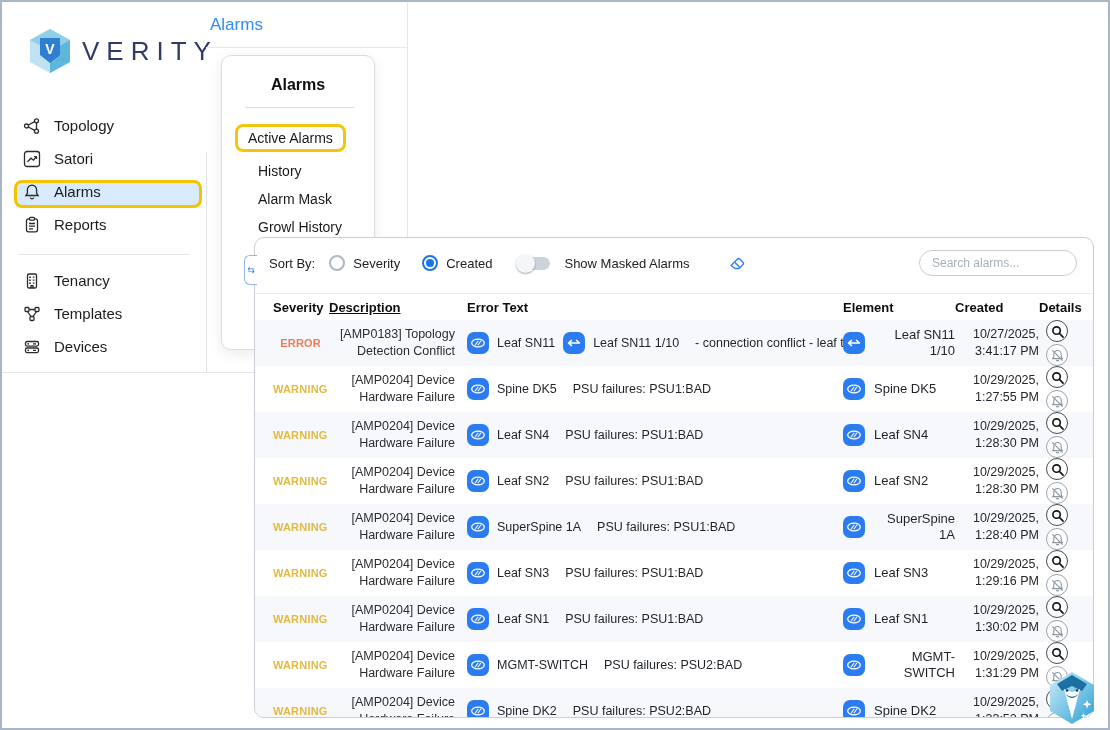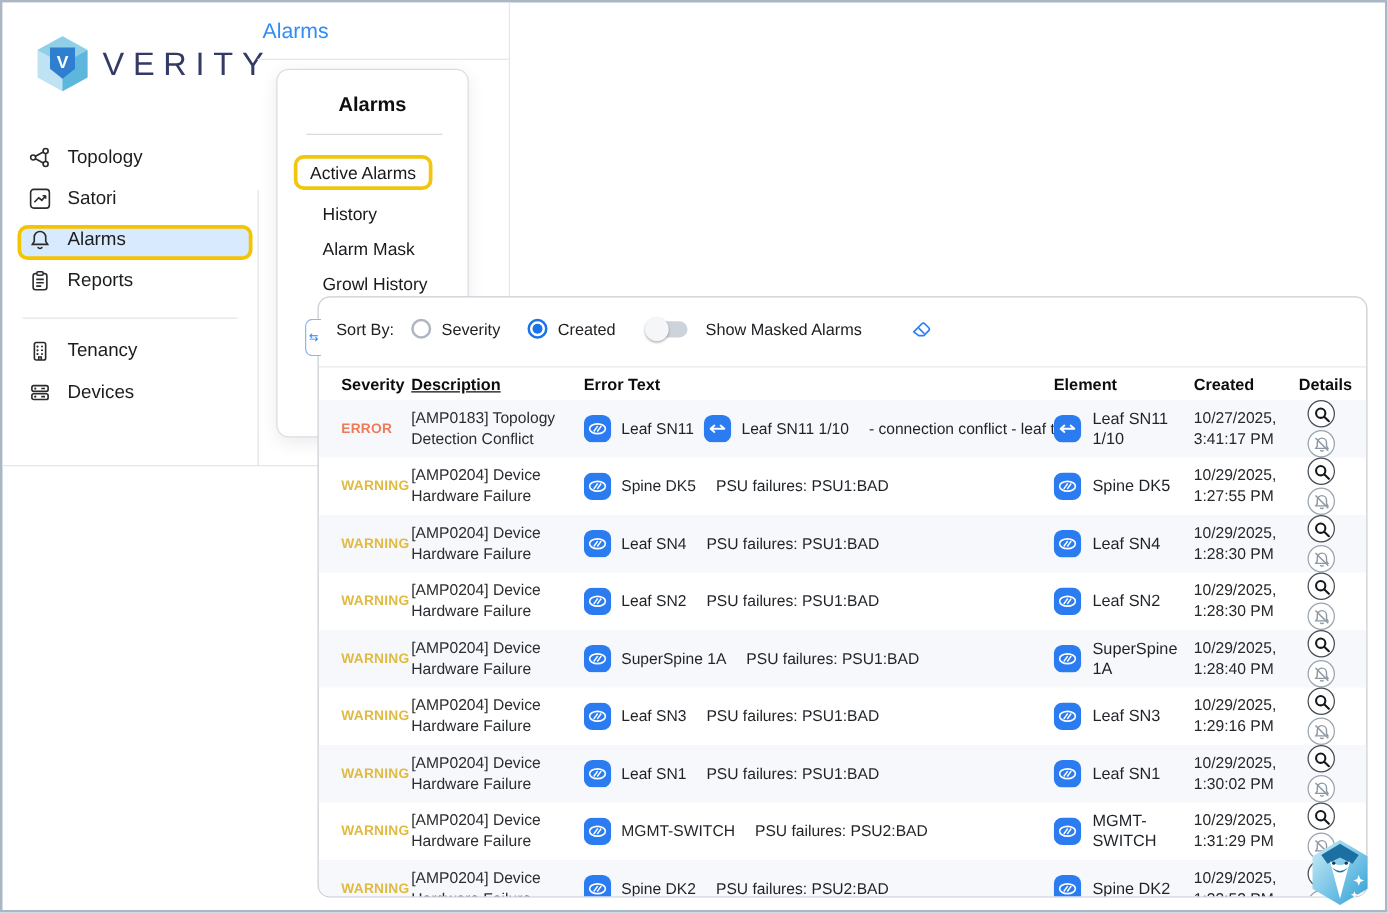--- a/index.html
+++ b/index.html
@@ -48,21 +48,21 @@
   .toggle .knob{position:absolute;left:-2px;top:-3px;width:19px;height:19px;border-radius:50%;background:#f5f6f8;
     box-shadow:0 1px 2px rgba(0,0,0,.35);}
   .toggle-label{margin-right:40px;}
   .eraser-btn{background:none;border:none;padding:0;cursor:pointer;display:flex;}
   .search{position:absolute;right:16px;top:12px;width:158px;height:26px;border:1px solid #c9ced4;border-radius:13px;
     padding:0 12px;font-size:12px;color:#333;box-sizing:border-box;font-family:"Liberation Sans",sans-serif;outline:none;}
   .search::placeholder{color:#a7b0b8;}
   .table{position:absolute;left:0;right:0;top:55px;border-top:1px solid #e8eaee;}
   .thead,.trow{display:flex;align-items:center;padding:0 18px;}
   .thead{height:26px;font-size:13px;font-weight:bold;color:#0d0d0d;}
-  .trow{height:46px;}
+  .trow{height:46px;text-align:right;}
   .trow.alt{background:#f6f8fb;}
   .c-sev{width:48px;flex:none;font-size:11px;font-weight:bold;letter-spacing:.2px;}
   .c-sev.error{color:#ed7b58;}
   .c-sev.warning{color:#e0ba41;}
   .c-desc{width:126px;flex:none;margin-left:8px;font-size:12.5px;color:#2a2d31;line-height:1.35;}
   .c-err{flex:1;min-width:0;display:flex;align-items:center;gap:8px;margin-left:12px;font-size:12.5px;
     color:#1f2328;white-space:nowrap;overflow:hidden;}
   .c-elem{width:112px;flex:none;display:flex;align-items:center;gap:9px;font-size:13px;color:#1f2328;line-height:1.25;}
   .c-created{width:84px;flex:none;font-size:12.5px;color:#24272b;line-height:1.4;}
   .c-details{width:36px;flex:none;display:flex;flex-direction:column;align-items:center;gap:2px;}
@@ -137,20 +137,29 @@
       <svg viewBox="0 0 18 18">
           <rect x="4.5" y="2" width="9" height="14" rx="1.5"></rect>
           <path d="M7 5.2 h0.01 M7 8.2 h0.01 M7 11.2 h0.01" stroke-width="1.8" stroke-linecap="round"></path>
           <path d="M9.8 5.2 h1.6 M9.8 8.2 h1.6 M9.8 11.2 h1.6"></path>
           <path d="M8 16 v-2.4 h2 V16"></path>
         </svg>
       <span>Tenancy</span>
     </div>
     <div class="nav-item">
       <svg viewBox="0 0 18 18">
+          <rect x="2" y="2.5" width="4" height="4" rx="1"></rect>
+          <rect x="12" y="2.5" width="4" height="4" rx="1"></rect>
+          <rect x="7" y="11.5" width="4" height="4" rx="1"></rect>
+          <path d="M4.5 6.5 l3.5 5 M13.5 6.5 l-3.5 5 M6 4.5 h6"></path>
+        </svg>
+      <span>Templates</span>
+    </div>
+    <div class="nav-item">
+      <svg viewBox="0 0 18 18">
           <rect x="2.5" y="3.5" width="13" height="4.6" rx="1.5"></rect>
           <rect x="2.5" y="10" width="13" height="4.6" rx="1.5"></rect>
           <path d="M5.2 5.8 h0.01 M5.2 12.3 h0.01" stroke-width="1.8" stroke-linecap="round"></path>
           <path d="M10 5.8 h3 M10 12.3 h3"></path>
         </svg>
       <span>Devices</span>
     </div>
   </div>
 </div>
 
@@ -178,20 +187,21 @@
           <span class="knob"></span>
         </span>
       <span class="toggle-label">Show Masked Alarms</span>
       <button class="eraser-btn">
         <svg width="17" height="16" viewBox="0 0 17 16">
           <path d="M2 10.5 L8.5 4 a1.6 1.6 0 0 1 2.3 0 l3.2 3.2 a1.6 1.6 0 0 1 0 2.3 L10 13.5 H6 Z" fill="none" stroke="#2e7ef7" stroke-width="1.4" stroke-linejoin="round"></path>
           <path d="M6 7.5 l4.5 4.5" stroke="#2e7ef7" stroke-width="1.4"></path>
         </svg>
       </button>
     </div>
+    <input class="search" type="text" placeholder="Search alarms..." style="">
 
     <div class="table">
       <div class="thead">
         <div class="h-sev">Severity</div>
         <div class="h-desc">Description</div>
         <div class="h-err">Error Text</div>
         <div class="h-elem">Element</div>
         <div class="h-created">Created</div>
         <div class="h-details">Details</div>
       </div>

